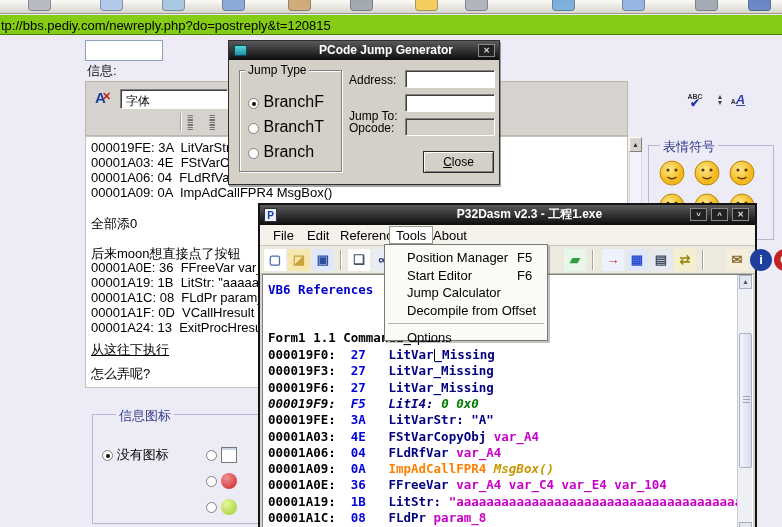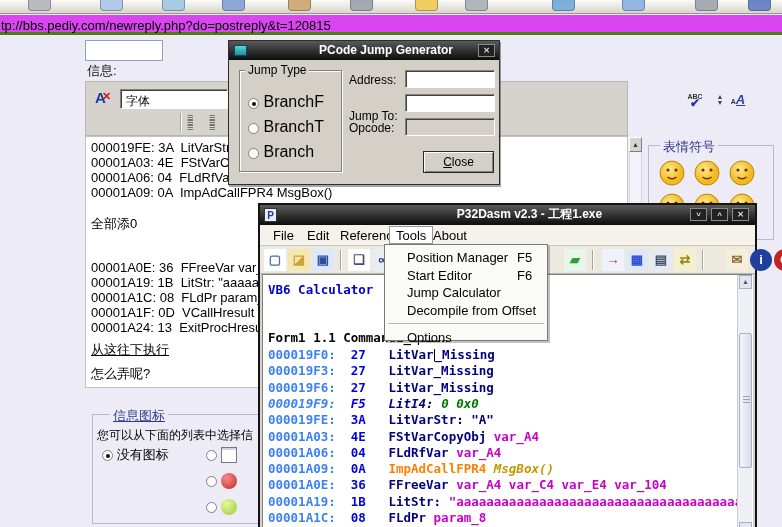--- a/index.html
+++ b/index.html
@@ -5,21 +5,21 @@
   * { margin:0; padding:0; box-sizing:border-box; }
   body { font-family:"Liberation Sans",sans-serif; }
   .screen { position:relative; width:782px; height:527px; overflow:hidden;
             background:#edecf6; font-family:"Liberation Sans",sans-serif; }
 
   
   #icon-strip { position:absolute; left:0; top:0; width:782px; height:14px;
     background:linear-gradient(#fbfaf7,#d8d5cd); border-bottom:1px solid #9b988f; overflow:hidden; }
   .bicon { position:absolute; top:-11px; width:23px; height:22px; border-radius:4px; opacity:.95; }
   #addr-row { position:absolute; left:0; top:15px; width:782px; height:20px;
-    background:#d946ef; border-bottom:3px solid #4d7c0f; }
+    background:#84cc16; border-bottom:1px solid #4d7c0f; }
   #url-text { position:absolute; left:1px; top:2px; width:780px; height:17px; border:0;
     font-size:13px; color:#000; background:transparent; font-family:"Liberation Sans",sans-serif; }
 
   
   #title-input { position:absolute; left:85px; top:40px; width:78px; height:21px;
     background:#fff; border:1px solid #8ba0bd; }
   #info-label { position:absolute; left:87px; top:62px; font-size:13px; color:#111; }
   #editor-panel { position:absolute; left:85px; top:81px; width:543px; height:55px;
     background:#d6d3ce; border:1px solid #b9b6ae; }
   #rmfmt { position:absolute; left:9px; top:7px; width:20px; height:18px; font-weight:bold;
@@ -47,21 +47,21 @@
   .ta-line { position:absolute; left:5px; white-space:pre; font-size:13px; color:#000; height:15px; }
   #ta-track { position:absolute; left:629px; top:137px; width:13px; height:251px;
     background:#f3f2fa; border:1px solid #d8d6e4; }
   #ta-up { position:absolute; left:629px; top:137px; width:13px; height:15px; background:#d6d3ce;
     border:1px solid #808080; border-top-color:#fff; border-left-color:#fff;
     font-size:7px; color:#333; text-align:center; line-height:13px; }
 
   .panel { position:absolute; border:1px solid #b9b7d2; }
   .panel-legend { position:absolute; font-size:13px; color:#333a8c; background:#edecf6; padding:0 3px; }
   #icon-panel { left:92px; top:414px; width:168px; height:110px; }
-  #icon-panel-legend { left:110px; top:407px;text-decoration:underline; }
+  #icon-panel-legend { left:116px; top:407px; }
   #icon-desc { position:absolute; left:97px; top:427px; font-size:12px; color:#000; white-space:nowrap; }
   .radio { display:inline-block; width:11px; height:11px; border-radius:50%; background:#fff;
     border:1px solid #808080; vertical-align:-2px; position:relative; }
   .radio.checked::after { content:""; position:absolute; left:3px; top:3px; width:4px; height:4px;
     border-radius:50%; background:#111; }
   #radio-none { position:absolute; left:102px; top:446px; font-size:13px; color:#000; }
   .ipt-opt { position:absolute; left:206px; }
   .opt-icon { display:inline-block; width:16px; height:16px; vertical-align:-4px; margin-left:4px; }
   .opt-doc { background:#fff; border:1px solid #777; box-shadow:inset 0 2px 0 #cdd6e8; }
   .opt-red { border-radius:50%; background:radial-gradient(circle at 35% 30%,#f09090,#cc2222); }
@@ -118,21 +118,21 @@
     border-left:1px solid #a8a49c; border-right:1px solid #fff; }
 
   #p32-client { position:absolute; left:2px; top:69px; right:2px; height:263px; background:#fff;
     border:1px solid #808080; border-right-color:#fff; border-bottom-color:#fff; overflow:hidden; }
   .lst-line { position:absolute; left:5px; white-space:pre;
     font-family:"DejaVu Sans Mono",monospace; font-weight:bold; font-size:12.5px; }
   .c-hdr { color:#0000cc; } .c-blk { color:#000; }
   .c-i { color:#000080; } .c-v { color:#c800c8; } .c-g { color:#007800; }
   .c-m { color:#ff8000; } .c-m2 { color:#c89600;font-style:italic; }
   .caret { display:inline-block; width:1px; height:12px; background:#000; vertical-align:-2px; }
-  .lst-addr { color:#3b82f6; } .lst-op { color:#0000e0; }
+  .lst-addr { color:#000000; } .lst-op { color:#0000e0; }
 
   #p32-scroll { position:absolute; right:0; top:0; width:15px; height:100%;
     background:#eef0f6; border-left:1px solid #c9ccd8; }
   #p32-sup, #p32-sdn { position:absolute; left:1px; width:13px; height:14px; background:#e3e6ef;
     border:1px solid #aab0c4; color:#4a5578; font-size:7px; text-align:center; line-height:12px; }
   #p32-sup { top:0; } #p32-sdn { bottom:0; }
   #p32-thumb { position:absolute; left:1px; top:58px; width:13px; height:135px;
     background:linear-gradient(90deg,#f4f6fb,#d9dde9); border:1px solid #a9afc6; border-radius:2px; }
   #p32-grip { position:absolute; left:3px; top:62px; width:7px; height:8px;
     background:repeating-linear-gradient(#9aa2bd 0 1px,transparent 1px 3px); }
@@ -193,20 +193,21 @@
   </div>
 
   <div id="ta">
       <div class="ta-line" style="top: 3px;">000019FE: 3A  LitVarStr: "A"</div>
       <div class="ta-line" style="top: 18px;">00001A03: 4E  FStVarCopyObj var_A4</div>
       <div class="ta-line" style="top: 33px;">00001A06: 04  FLdRfVar var_A4</div>
       <div class="ta-line" style="top: 48px;">00001A09: 0A  ImpAdCallFPR4 MsgBox()</div>
       <div class="ta-line" style="top: 63px;"></div>
       <div class="ta-line" style="top: 78px;">全部添0</div>
       <div class="ta-line" style="top: 93px;"></div>
+      <div class="ta-line" style="top: 108px;">后来moon想直接点了按钮</div>
       <div class="ta-line" style="top: 123px;">00001A0E: 36  FFreeVar var_A4 var_C4 var_E4 var_104</div>
       <div class="ta-line" style="top: 138px;">00001A19: 1B  LitStr: "aaaaaaaaaaaaaaaaaaaaaaaaaaaaaaaaaaaaaa"</div>
       <div class="ta-line" style="top: 153px;">00001A1C: 08  FLdPr param_8</div>
       <div class="ta-line" style="top: 168px;">00001A1F: 0D  VCallHresult</div>
       <div class="ta-line" style="top: 183px;">00001A24: 13  ExitProcHresult</div>
       <div class="ta-line" style="top: 204px; text-decoration: underline;">从这往下执行</div>
       <div class="ta-line" style="top: 213px;"></div>
       <div class="ta-line" style="top: 228px;">怎么弄呢?</div>
     </div>
   <div id="ta-track"></div>
@@ -283,21 +284,20 @@
           <circle cx="13" cy="13" r="12" fill="url(#fg)" stroke="#b8860b"></circle>
           <circle cx="9" cy="10" r="1.6" fill="#5a3a00"></circle>
           <circle cx="17" cy="10" r="1.6" fill="#5a3a00"></circle>
           <path d="M8.5 17 q4.5 3.5 9 0" stroke="#5a3a00" stroke-width="1.4" fill="none"></path>
         </svg></div>
     </div>
   <div id="smiley-legend" class="panel-legend">表情符号</div>
 
   <div id="icon-panel" class="panel"></div>
   <div id="icon-panel-legend" class="panel-legend">信息图标</div>
-  <div id="icon-desc">您可以从下面的列表中选择信</div>
   <div id="radio-none">
     <span class="radio checked"></span>
     <span>没有图标</span>
   </div>
   <div id="icon-opts"></div>
 
   <div id="pcode">
     <div class="dk-titlebar">
       <span class="tb-icon"></span>
       <span>PCode Jump Generator</span>
@@ -352,21 +352,21 @@
         <div class="tbtn" style="left: 366px; color: rgb(42, 79, 208); background: rgb(223, 232, 250); font-weight: bold;">▦</div>
         <div class="tbtn" style="left: 390px; color: rgb(68, 80, 106); background: rgb(230, 233, 239); font-weight: bold;">▤</div>
         <div class="tbtn" style="left: 414px; color: rgb(154, 138, 16); background: rgb(244, 240, 207); font-weight: bold;">⇄</div>
         <div class="tb-sep" style="left: 442px;"></div>
         <div class="tbtn" style="left: 466px; color: rgb(138, 106, 48); background: rgb(246, 238, 221); font-weight: bold;">✉</div>
         <div class="tbtn" style="left: 490px; color: rgb(255, 255, 255); background: rgb(31, 63, 159); font-weight: bold; border-radius: 50%;">i</div>
         <div class="tbtn" style="left: 514px; color: rgb(255, 255, 255); background: rgb(196, 34, 34); font-weight: bold; border-radius: 50%;">O</div>
       </div>
     <div id="p32-client">
       <div id="lst">
-          <div class="lst-line c-hdr" style="top: 7px;">VB6 Calculator</div>
+          <div class="lst-line c-hdr" style="top: 7px;">VB6 References</div>
           <div class="lst-line c-blk" style="top: 55px;">Form1 1.1 Command1_Click</div>
           <div class="lst-line" style="top: 72px;"><span class="lst-addr">000019F0:  </span><span class="lst-op">27   </span><span class="c-i">LitVar</span><span class="caret"></span><span class="c-i">_Missing</span></div>
           <div class="lst-line" style="top: 88.3px;"><span class="lst-addr">000019F3:  </span><span class="lst-op">27   </span><span class="c-i">LitVar_Missing</span></div>
           <div class="lst-line" style="top: 104.6px;"><span class="lst-addr">000019F6:  </span><span class="lst-op">27   </span><span class="c-i">LitVar_Missing</span></div>
           <div class="lst-line" style="top: 120.9px; font-style: italic;"><span class="lst-addr">000019F9:  </span><span class="lst-op">F5   </span><span class="c-i">LitI4: </span><span class="c-g">0 0x0</span></div>
           <div class="lst-line" style="top: 137.2px;"><span class="lst-addr">000019FE:  </span><span class="lst-op">3A   </span><span class="c-i">LitVarStr: "A"</span></div>
           <div class="lst-line" style="top: 153.5px;"><span class="lst-addr">00001A03:  </span><span class="lst-op">4E   </span><span class="c-i">FStVarCopyObj </span><span class="c-v">var_A4</span></div>
           <div class="lst-line" style="top: 169.8px;"><span class="lst-addr">00001A06:  </span><span class="lst-op">04   </span><span class="c-i">FLdRfVar </span><span class="c-v">var_A4</span></div>
           <div class="lst-line" style="top: 186.1px;"><span class="lst-addr">00001A09:  </span><span class="lst-op">0A   </span><span class="c-m">ImpAdCallFPR4 </span><span class="c-m2">MsgBox()</span></div>
           <div class="lst-line" style="top: 202.4px;"><span class="lst-addr">00001A0E:  </span><span class="lst-op">36   </span><span class="c-i">FFreeVar </span><span class="c-v">var_A4 var_C4 var_E4 var_104</span></div>

